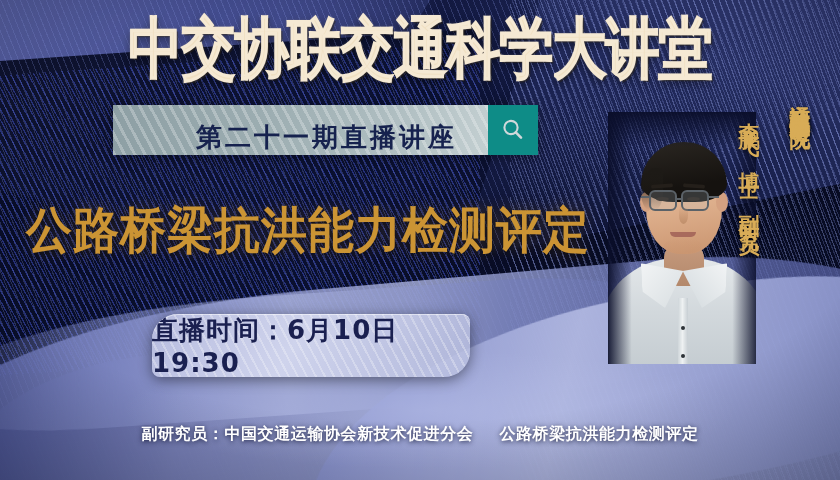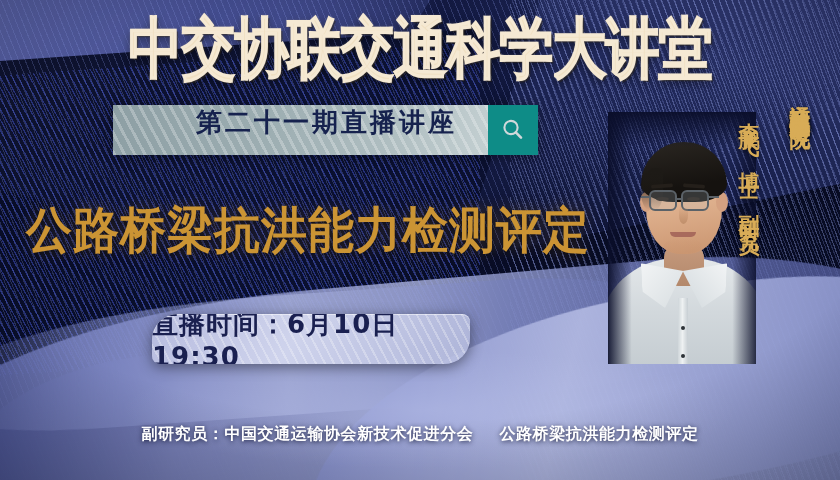--- a/index.html
+++ b/index.html
@@ -179,21 +179,21 @@
     -webkit-text-stroke:1.2px #f5e9d3;
   }
 
   
   .sub-bar{
     position:absolute;left:113px;top:105px;width:425px;height:50px;
     display:flex;align-items:stretch;
     box-shadow:0 2px 12px rgba(0,0,0,.4);
   }
   .sub-bar-body{
-    flex:1;position:relative;display:flex;align-items:flex-start;justify-content:center;
+    flex:1;position:relative;display:flex;align-items:flex-end;justify-content:center;
     background:linear-gradient(100deg,#8d9fa4 0%,#9cadb1 40%,#aebdc0 72%,#c3cfd1 100%);
     overflow:hidden;
   }
   .sub-bar-body::after{
     content:"";position:absolute;inset:0;
     background-image:repeating-linear-gradient(62deg,
       rgba(255,255,255,.26) 0px,rgba(255,255,255,.26) 3px,
       rgba(0,0,0,0) 3px,rgba(0,0,0,0) 9px);
   }
   .sub-text{
@@ -212,21 +212,21 @@
     position:absolute;left:26px;top:205px;
     font-size:46px;line-height:1;font-weight:bold;letter-spacing:1px;
     color:#cb9434;
     font-family:"DejaVu Sans","Liberation Sans",sans-serif;
     text-shadow:0 2px 6px rgba(0,0,0,.6),0 0 14px rgba(203,148,52,.28);
     transform:scaleY(1.07);transform-origin:left top;
   }
 
   
   .time-pill{
-    position:absolute;left:152px;top:314px;width:318px;height:50px;
+    position:absolute;left:152px;top:314px;width:318px;height:63px;
     display:flex;align-items:center;justify-content:center;
     background:linear-gradient(120deg,rgba(196,200,230,.80) 0%,rgba(214,218,240,.88) 45%,rgba(186,192,224,.78) 100%);
     border-radius:26px 8px 26px 8px;
     box-shadow:0 3px 14px rgba(0,0,0,.45),inset 0 1px 0 rgba(255,255,255,.5);
     overflow:hidden;
   }
   .time-pill::after{
     content:"";position:absolute;inset:0;
     background-image:repeating-linear-gradient(62deg,
       rgba(255,255,255,.28) 0px,rgba(255,255,255,.28) 2px,

